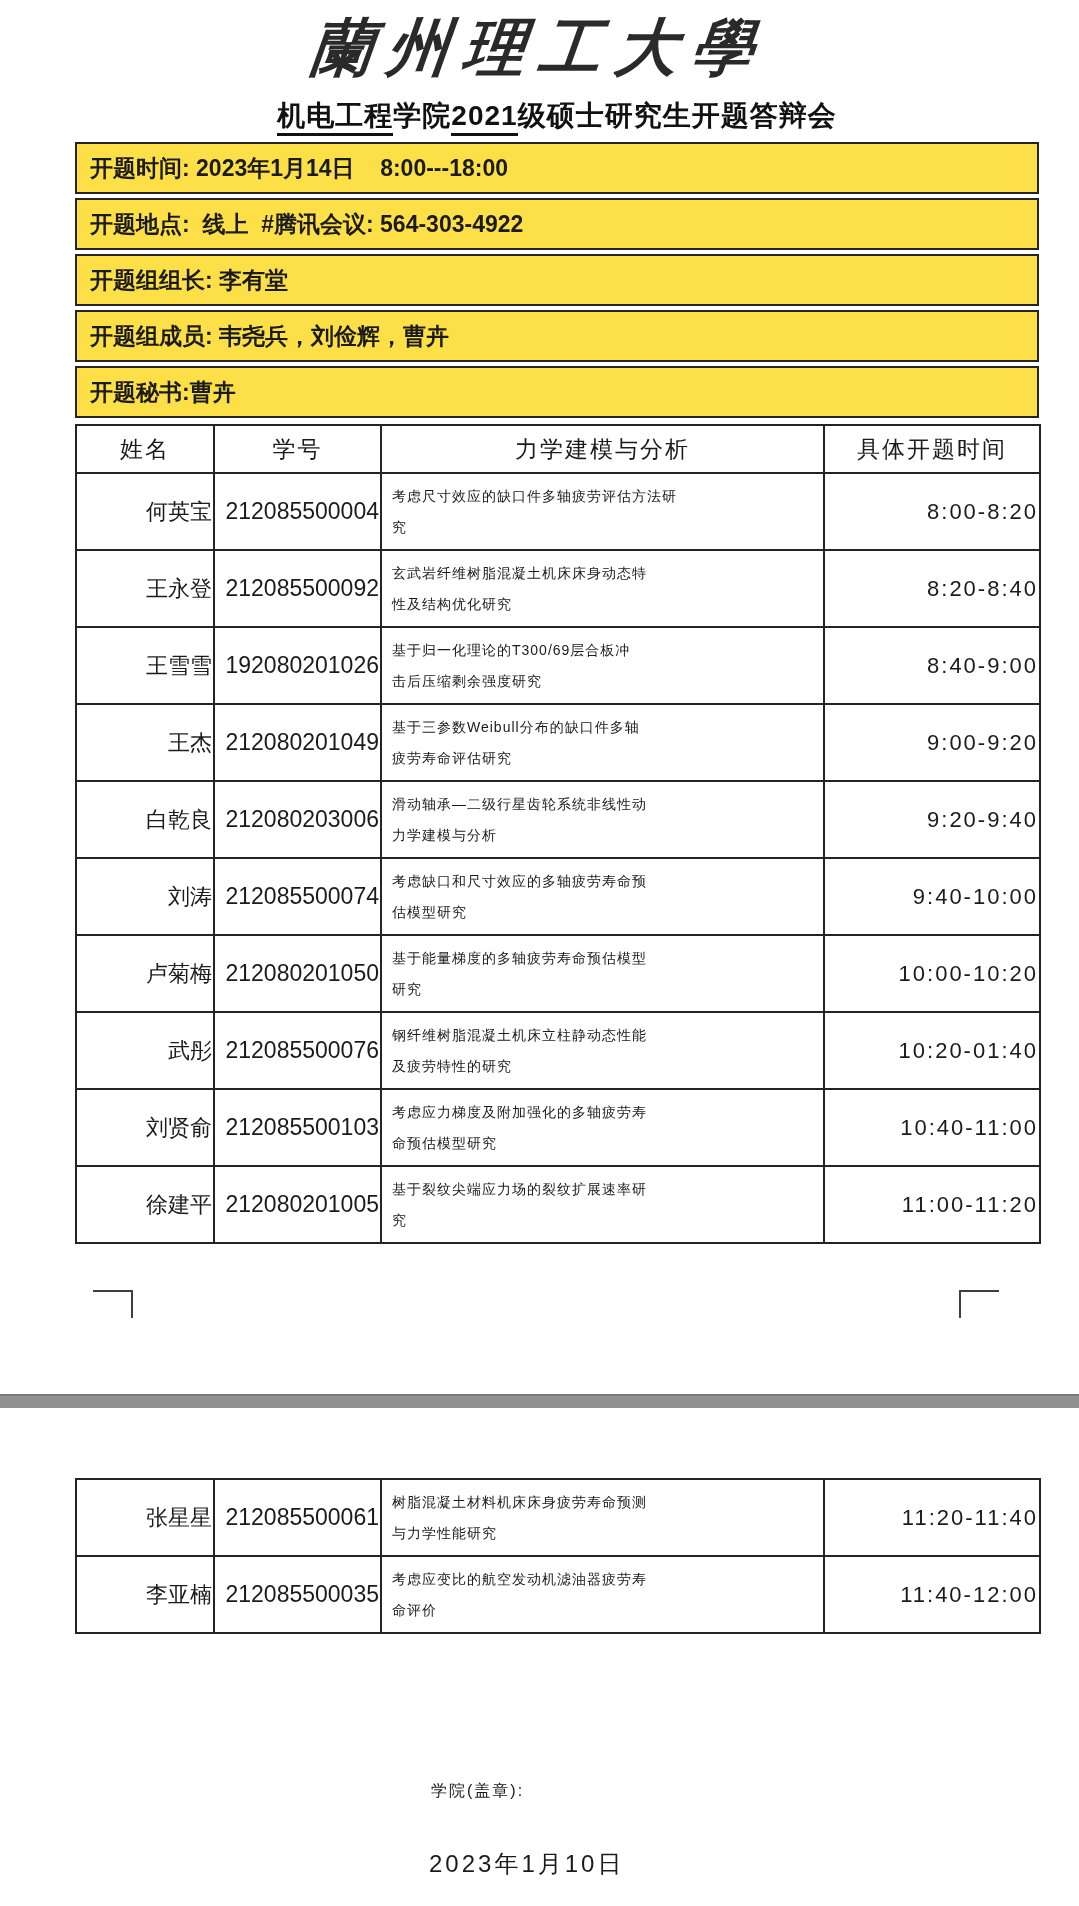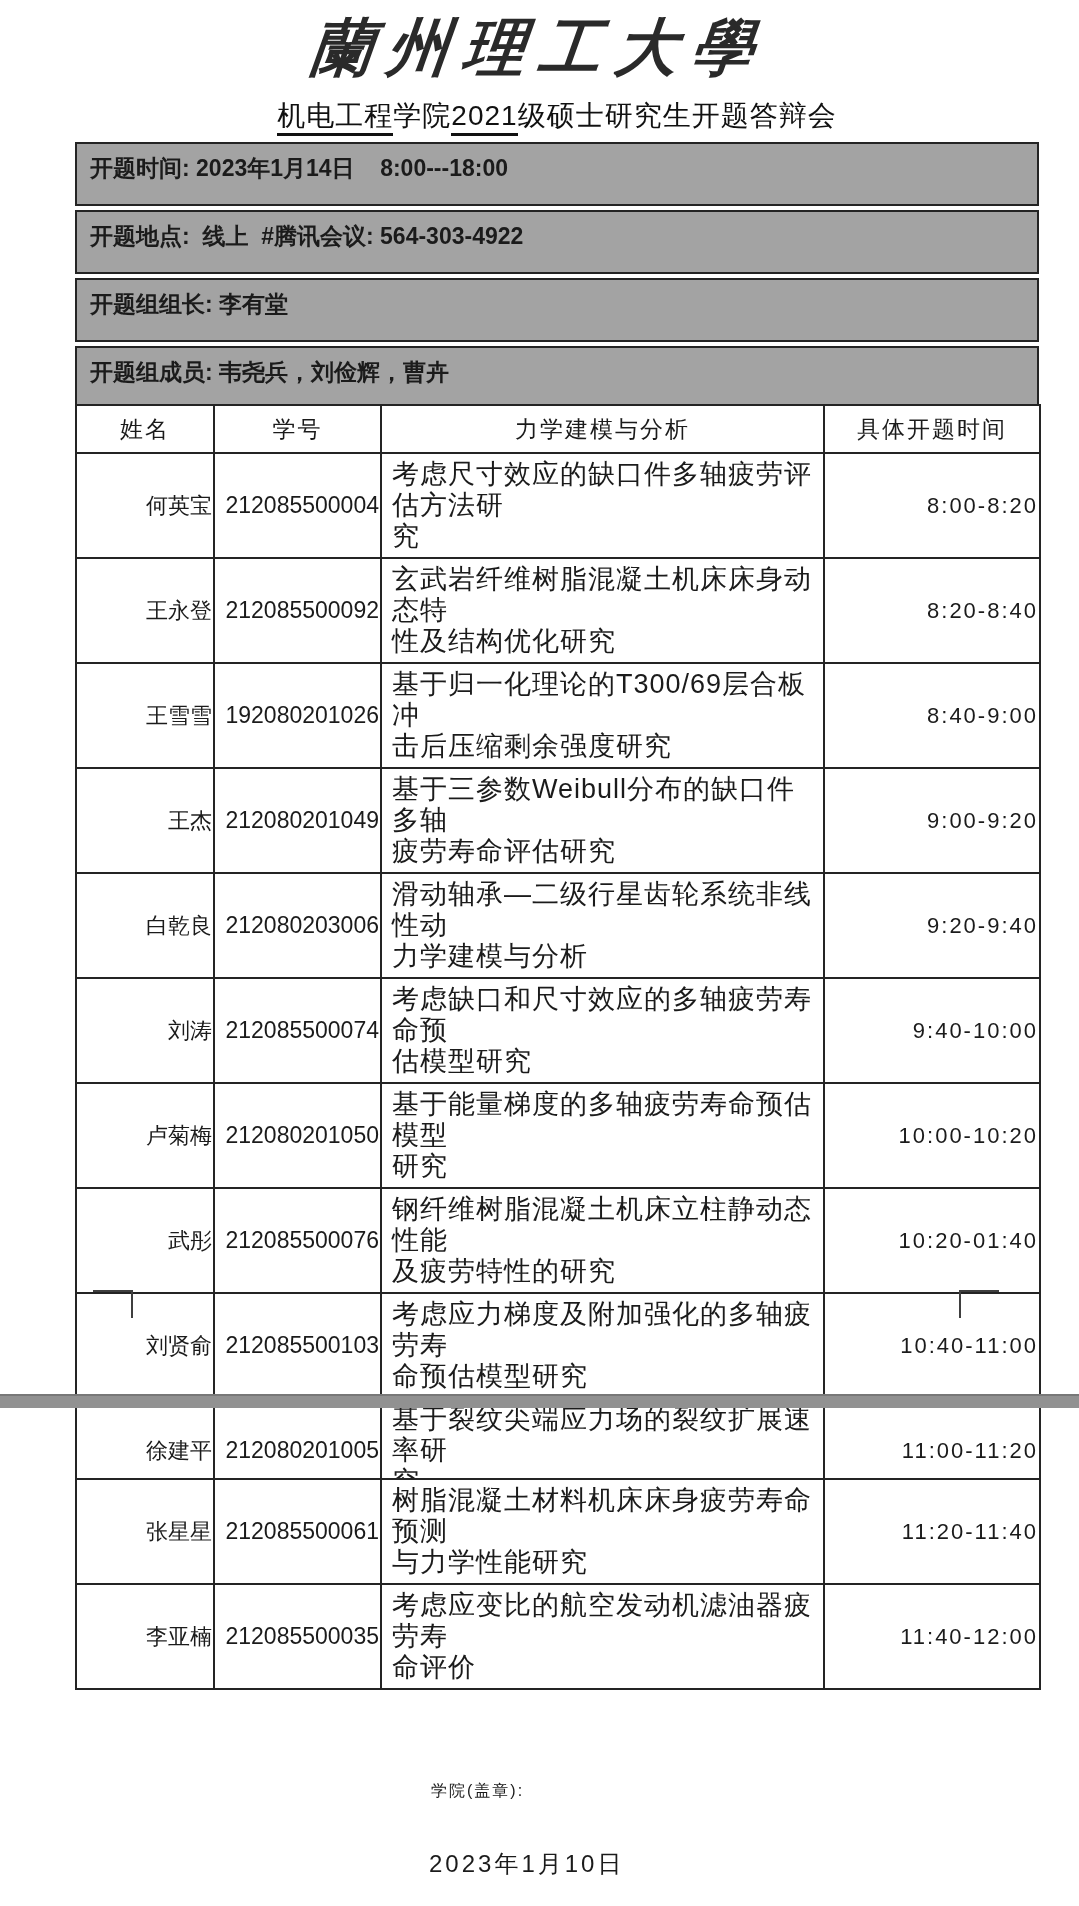--- a/index.html
+++ b/index.html
@@ -21,70 +21,70 @@
     letter-spacing:14px;
     transform:skewX(-6deg);
     color:#2a2a2a;
     font-family:"DejaVu Serif", serif;
   }
 
   
   .doc-title {
     position:absolute; top:97px; left:75px; width:964px;
     text-align:center;
-    font-size:28px; font-weight:normal;
+    font-size:28px; font-weight:bold;
     letter-spacing:1px;
     color:#111;
     white-space:nowrap;
   }
   .doc-title .ul { border-bottom:3px solid #111; padding-bottom:2px; }
 
   
   .info-rows { position:absolute; top:142px; left:75px; width:964px; }
   .info-row {
     box-sizing:border-box;
     border:2px solid #242424;
-    height:64px; line-height:48px;
+    height:52px; line-height:48px;
     margin-bottom:4px;
     padding-left:13px;
     font-size:23px; font-weight:bold;
     white-space:pre;
-    background:#a3a3a3;
+    background:#fde047;
   }
 
   
   table.schedule {
     position:absolute; left:75px;
     width:964px;
     border-collapse:collapse;
     table-layout:fixed;
     background:#fff;
   }
-  table.schedule.p1 { top:404px;padding-left:42px; }
+  table.schedule.p1 { top:424px;padding-left:42px; }
   table.schedule.p2 { top:1470px;margin-top:8px; }
   .schedule th, .schedule td {
     border:2px solid #242424;
     box-sizing:border-box;
     vertical-align:middle;
     font-weight:400;
   }
   .schedule th { height:48px; font-size:23px; letter-spacing:2px; }
   .schedule td { height:77px; font-size:22px; }
   .col-name  { width:138px; }
   .col-id    { width:167px; }
   .col-topic { width:443px; }
   .col-time  { width:216px; }
   td.c-name, td.c-id, td.c-time { text-align:right; }
   td.c-id   { font-size:23px; }
   td.c-time { letter-spacing:2px;border-radius:19px; }
   td.c-topic {
     text-align:left;
     padding:5px 8px 5px 10px;
     line-height:31px;
-    font-size:27px;
+    font-size:14px;
     letter-spacing:1px;
     white-space:pre-line;
   }
 
   
   .mark { position:absolute; width:38px; height:26px; }
   .mark-p1-left  { left:93px;  top:1290px; border-top:2px solid #3f3f3f; border-right:2px solid #3f3f3f; }
   .mark-p1-right { left:959px; top:1290px; border-top:2px solid #3f3f3f; border-left:2px solid #3f3f3f; }
   .mark-p2-left  { left:93px;  top:1507px; border-bottom:2px solid #3f3f3f; border-right:2px solid #3f3f3f; }
   .mark-p2-right { left:959px; top:1507px; border-bottom:2px solid #3f3f3f; border-left:2px solid #3f3f3f; }

